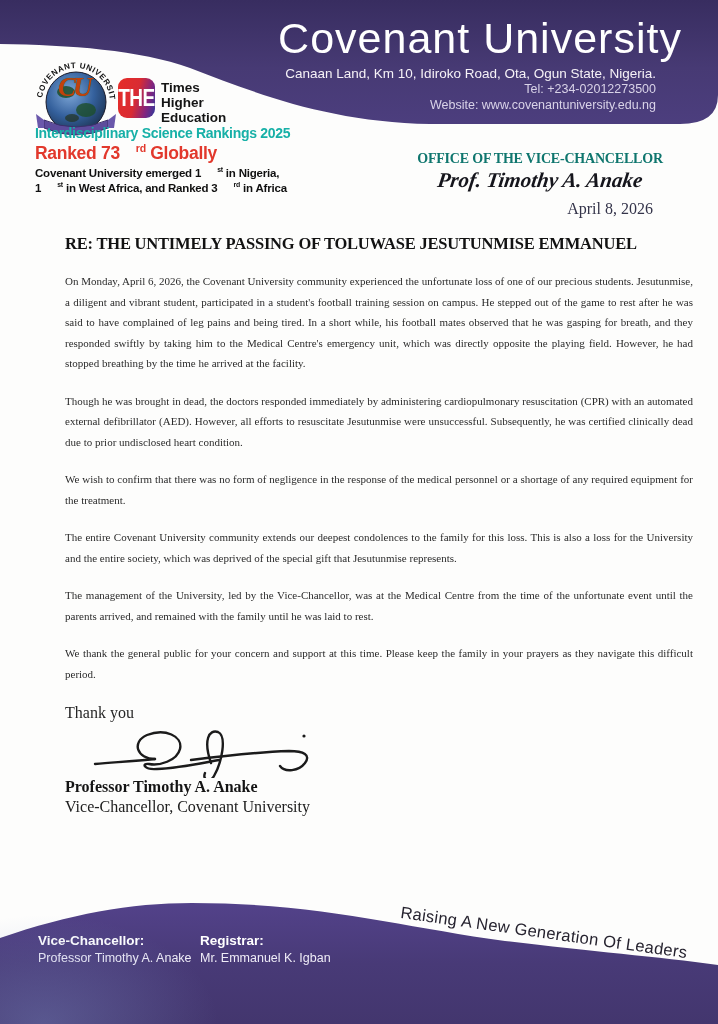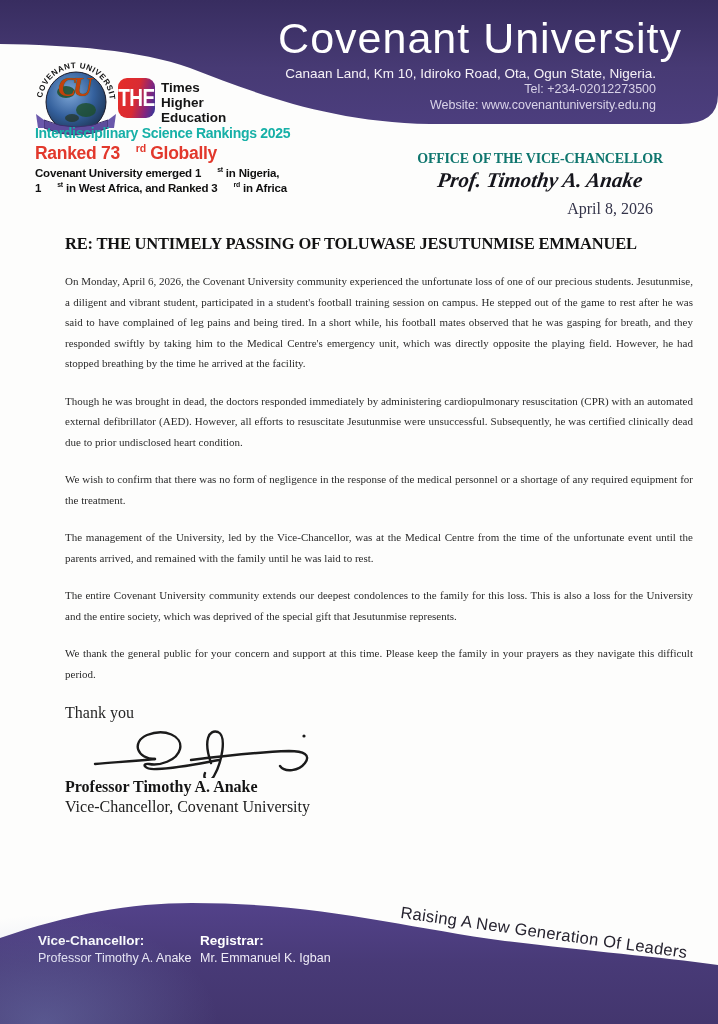--- a/index.html
+++ b/index.html
@@ -165,22 +165,22 @@
 
   <div class="abs office-heading">OFFICE OF THE VICE-CHANCELLOR</div>
   <div class="abs office-name">Prof. Timothy A. Anake</div>
 
   <div class="abs letter">
     <div class="letter-date">April 8, 2026</div>
     <div class="letter-subject">RE: THE UNTIMELY PASSING OF TOLUWASE JESUTUNMISE EMMANUEL</div>
     <p>On Monday, April 6, 2026, the Covenant University community experienced the unfortunate loss of one of our precious students. Jesutunmise, a diligent and vibrant student, participated in a student's football training session on campus. He stepped out of the game to rest after he was said to have complained of leg pains and being tired. In a short while, his football mates observed that he was gasping for breath, and they responded swiftly by taking him to the Medical Centre's emergency unit, which was directly opposite the playing field. However, he had stopped breathing by the time he arrived at the facility.</p>
     <p>Though he was brought in dead, the doctors responded immediately by administering cardiopulmonary resuscitation (CPR) with an automated external defibrillator (AED). However, all efforts to resuscitate Jesutunmise were unsuccessful. Subsequently, he was certified clinically dead due to prior undisclosed heart condition.</p>
     <p>We wish to confirm that there was no form of negligence in the response of the medical personnel or a shortage of any required equipment for the treatment.</p>
+    <p>The entire Covenant University community extends our deepest condolences to the family for this loss. This is also a loss for the University and the entire society, which was deprived of the special gift that Jesutunmise represents.</p>
     <p>The management of the University, led by the Vice-Chancellor, was at the Medical Centre from the time of the unfortunate event until the parents arrived, and remained with the family until he was laid to rest.</p>
-    <p>The entire Covenant University community extends our deepest condolences to the family for this loss. This is also a loss for the University and the entire society, which was deprived of the special gift that Jesutunmise represents.</p>
     <p>We thank the general public for your concern and support at this time. Please keep the family in your prayers as they navigate this difficult period.</p>
     <div class="letter-closing">Thank you</div>
 
     <svg class="signature-svg" width="240" height="52" viewBox="0 0 240 52">
       <g fill="none" stroke="#1b1b1b" stroke-width="2.4" stroke-linecap="round">
         <path d="M4 38 C 28 36 44 35 64 33"></path>
         <path d="M64 33 C 46 33 40 16 56 9 C 74 2 92 10 89 23 C 86 35 68 40 58 38 C 50 37 53 44 66 43 C 88 42 106 38 128 34"></path>
         <path d="M120 37 C 112 14 118 3 127 6 C 136 10 131 36 123 50 C 119 57 111 54 114 47"></path>
         <path d="M100 34 C 140 29 172 26 198 25 C 213 25 220 29 214 37 C 208 45 194 47 189 40"></path>
         <circle cx="213" cy="10" r="1.6" fill="#1b1b1b" stroke="none"></circle>

